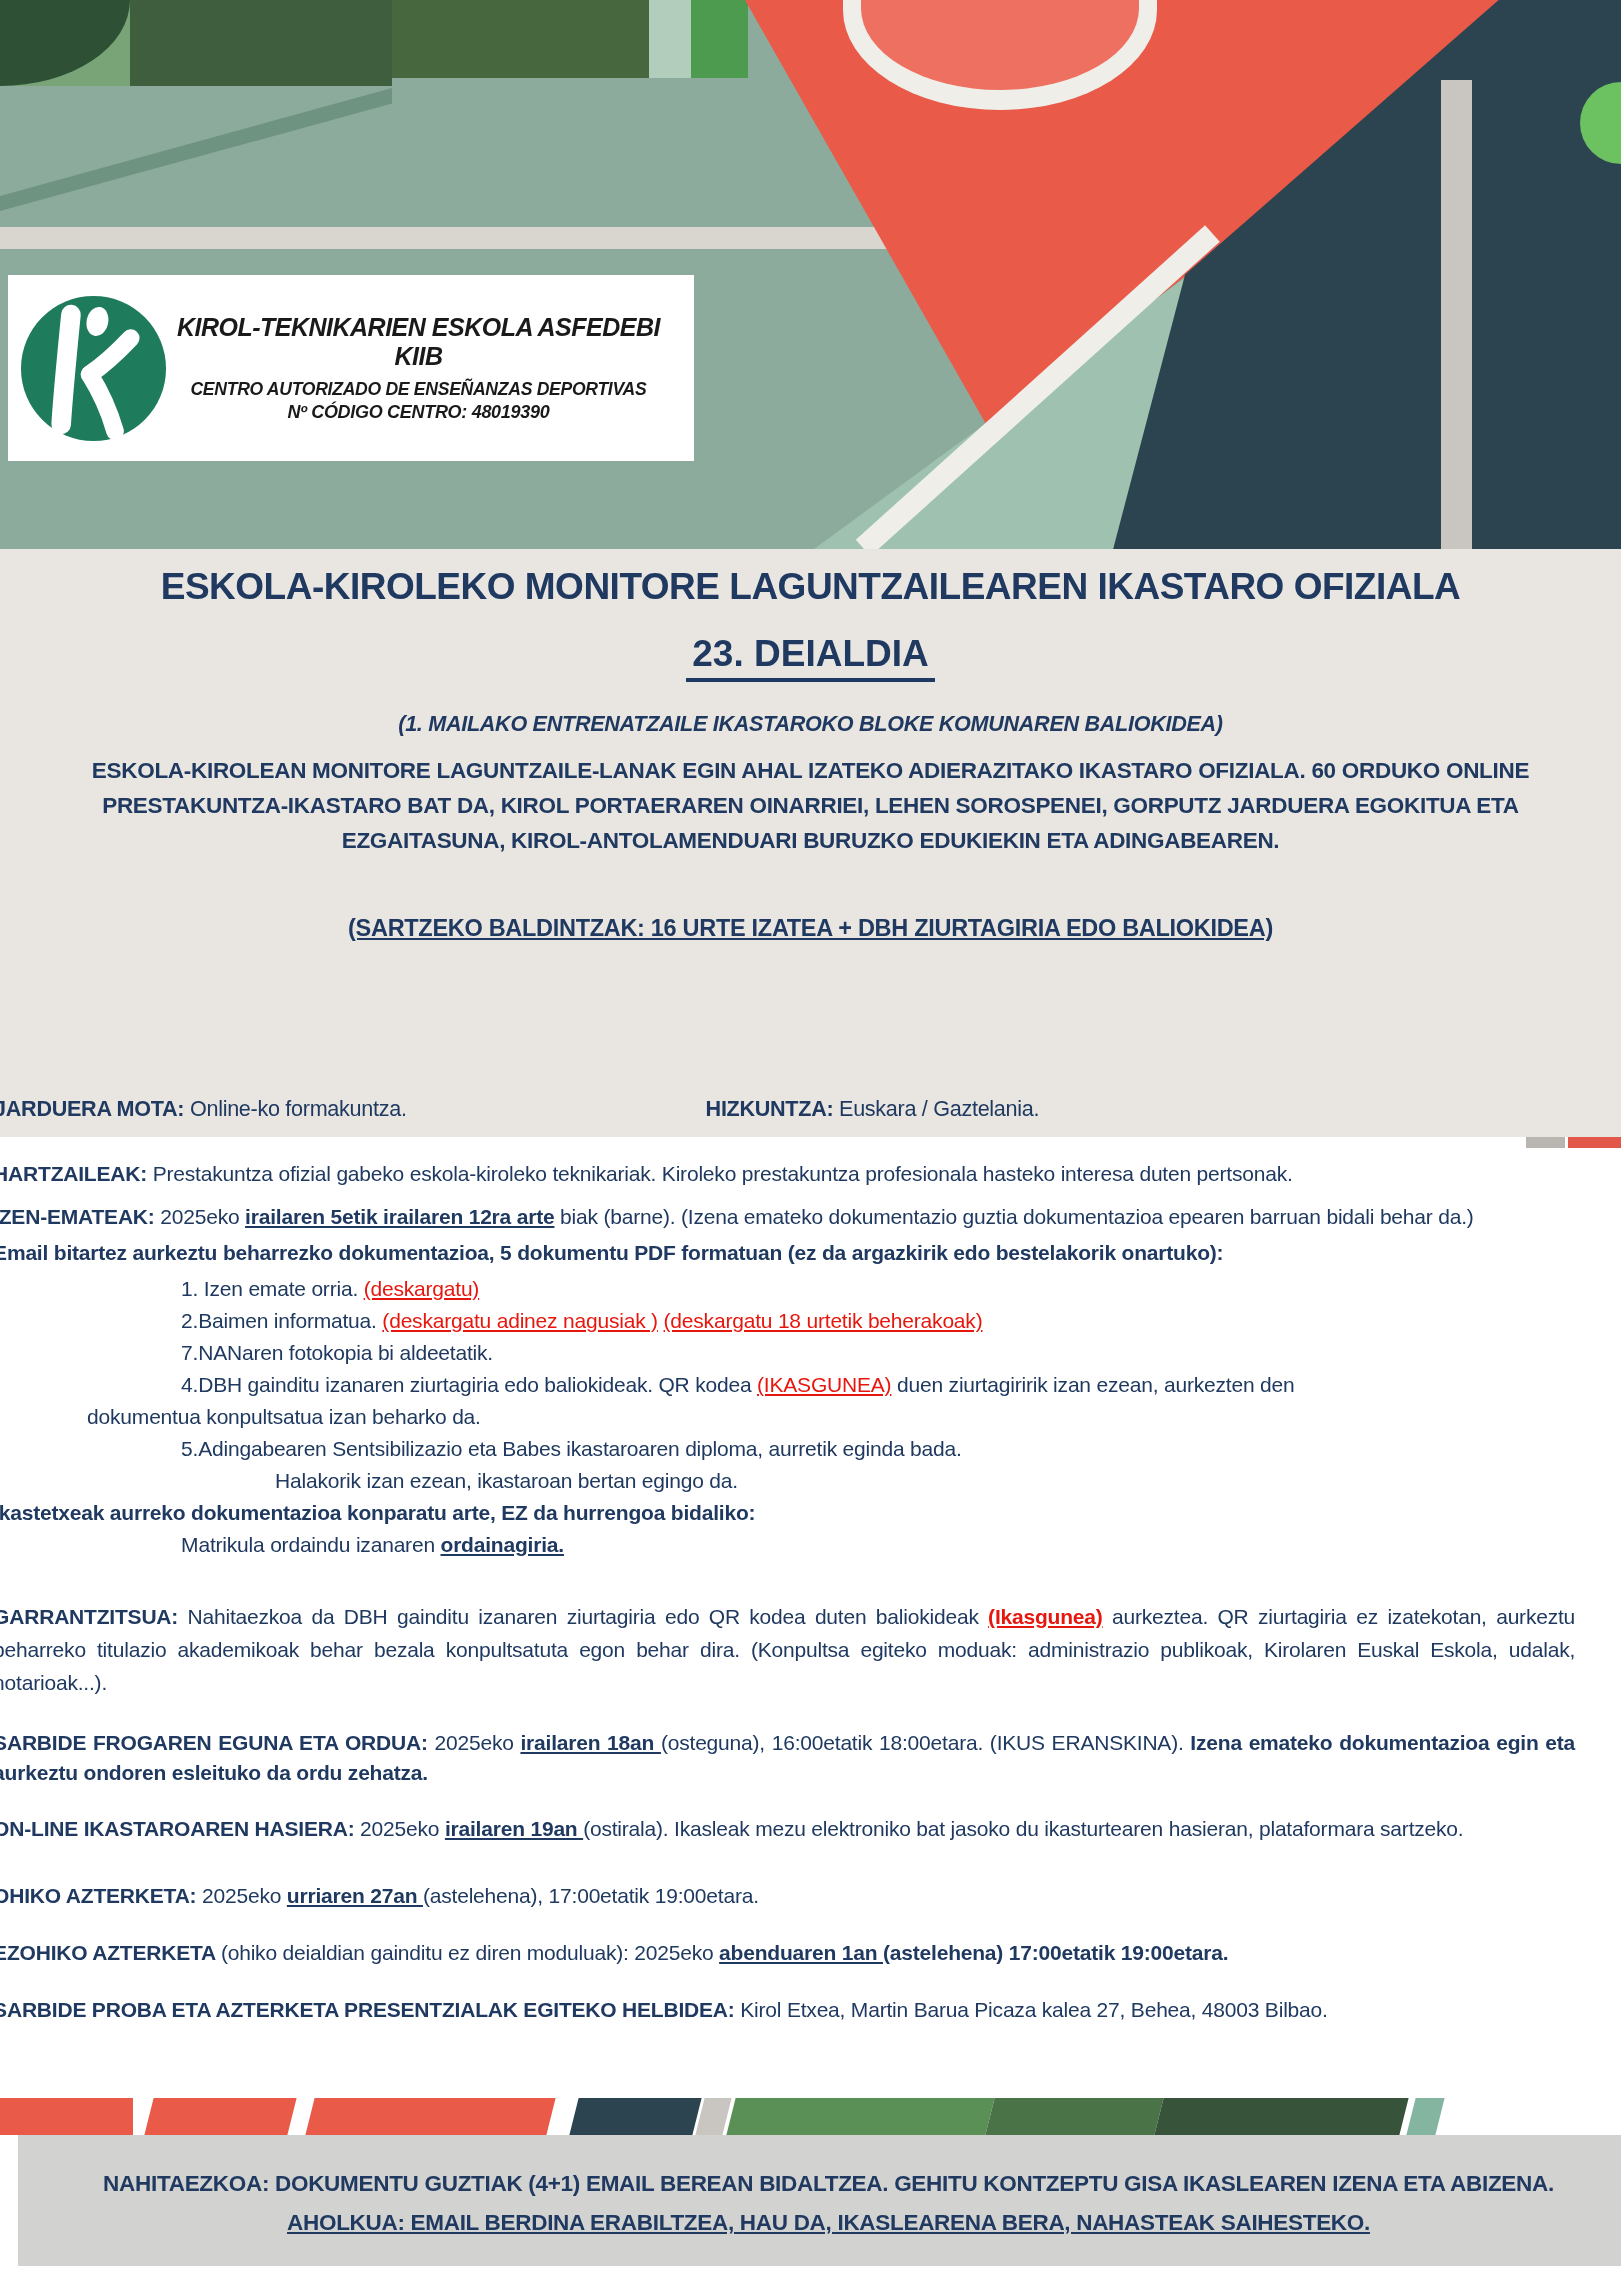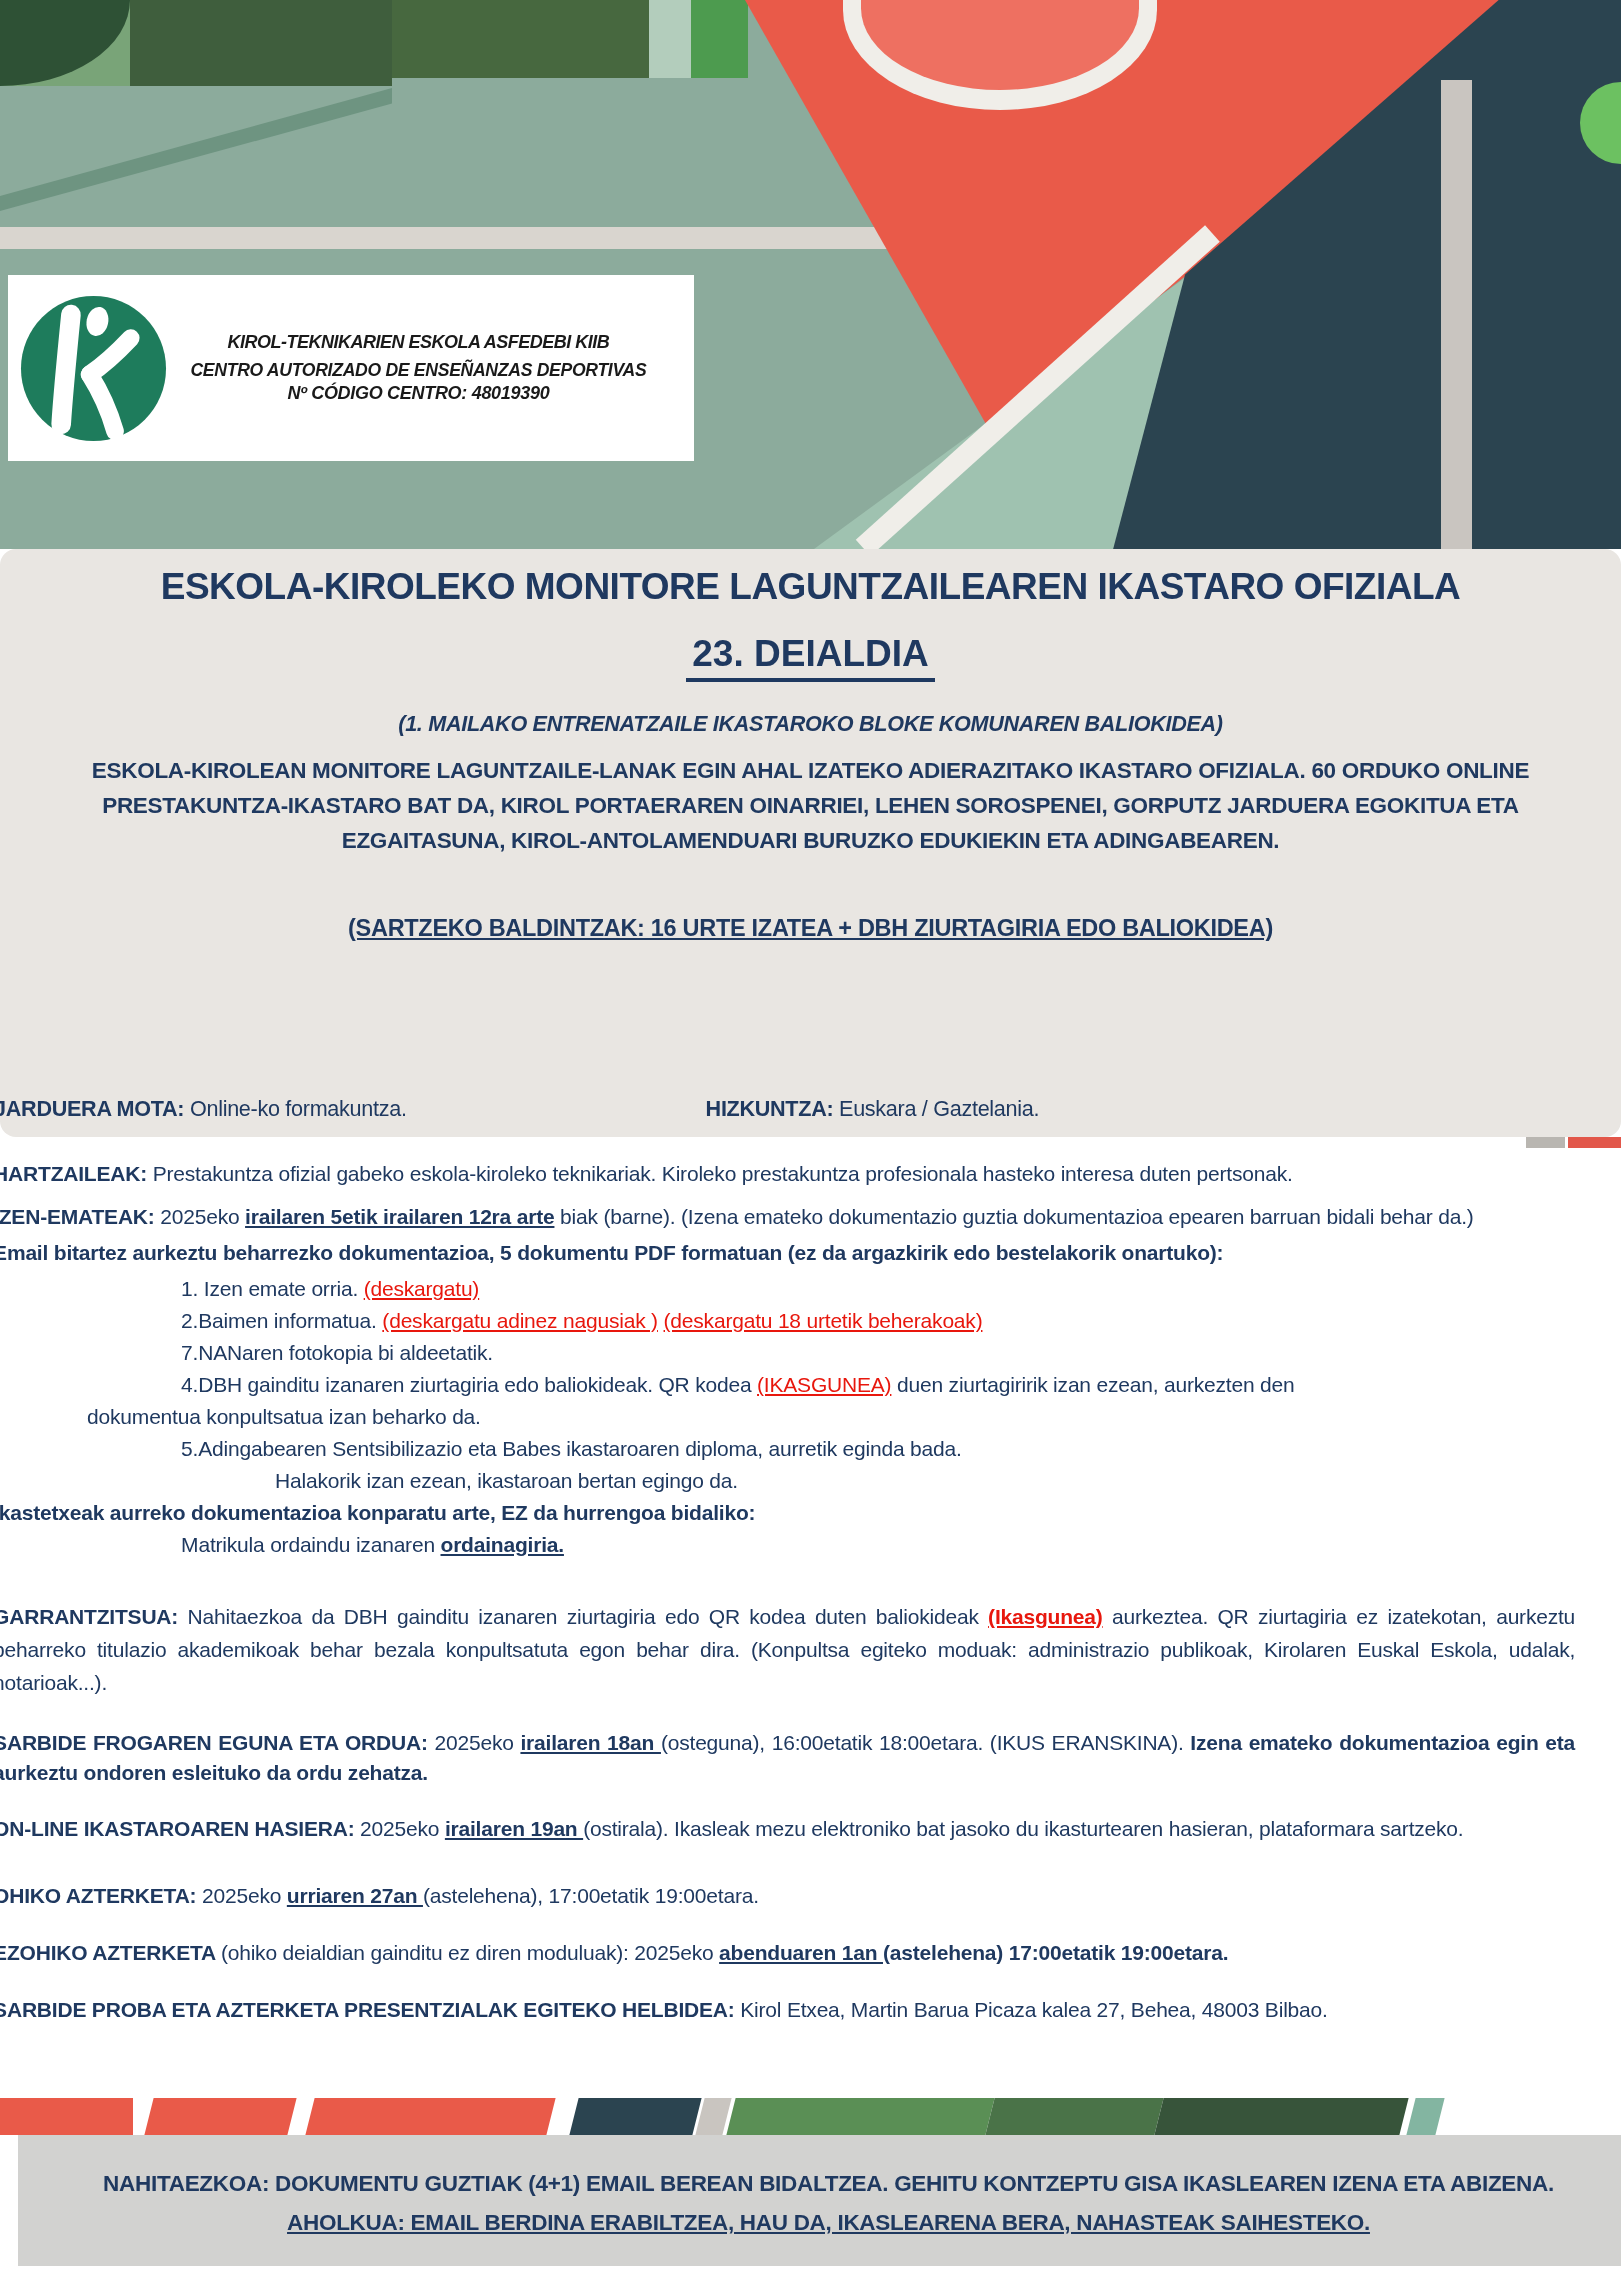--- a/index.html
+++ b/index.html
@@ -30,26 +30,26 @@
               clip-path:polygon(76% 0,100% 0,100% 100%,1% 100%,15% 50%);}
   .white-diag{left:863px;top:537px;width:470px;height:21.6px;background:#f0eee9;
               transform:rotate(-42deg);transform-origin:left center;}
   .vert-bar{left:1441px;top:80px;width:31px;height:469px;background:#c9c5c0;}
   .green-circle{left:1580px;top:82px;width:82px;height:82px;border-radius:50%;background:#6cc161;}
 
   
   .logo-box{left:7.8px;top:275px;width:686px;height:186px;background:#ffffff;display:flex;align-items:center;}
   .logo-svg{margin-left:11.8px;flex:0 0 auto;}
   .logo-text{flex:1;text-align:center;color:#1a1a1a;font-style:italic;font-weight:bold;padding-right:23.5px;}
-  .lt1{font-size:18px;letter-spacing:-0.5px;}
+  .lt1{font-size:25px;letter-spacing:-0.5px;}
   .lt2{font-size:17.6px;margin-top:7.8px;letter-spacing:-0.3px;}
   .lt3{font-size:18px;margin-top:2px;letter-spacing:-0.3px;}
 
   
-  .grayband{position:absolute;left:0;top:549px;width:1621px;height:588px;background:#e9e6e2;border-radius:16px;}
+  .grayband{position:absolute;left:0;top:549px;width:1621px;height:588px;background:#e9e6e2;}
   .grayband .inner{padding-top:15.7px;text-align:center;}
   h1.title{margin:0;font-size:37px;line-height:43px;font-weight:bold;letter-spacing:-0.5px;color:#1f3960;}
   .deialdia{margin:25.5px auto 0;font-size:37px;font-weight:bold;color:#1f3960;display:inline-block;
             border-bottom:4.9px solid #1f3960;padding:0 5.9px 3.9px;line-height:41px;}
   .subtitle{margin-top:29px;font-size:21.6px;font-weight:bold;font-style:italic;color:#1f3960;letter-spacing:-0.3px;}
   p.intro{margin:15.7px auto 0;width:1490px;font-size:22.5px;line-height:35px;font-weight:bold;color:#1f3960;letter-spacing:-0.3px;}
   p.intro2{margin-top:39px;}
   .conditions{margin:57px auto 0;font-size:23.5px;font-weight:bold;text-decoration:underline;color:#1f3960;letter-spacing:-0.3px;}
   .meta-row{position:absolute;left:-5.9px;top:547px;width:1588px;text-align:left;font-size:21.6px;color:#1f3960;letter-spacing:-0.3px;}
   .meta-row .hz{margin-left:299px;}

